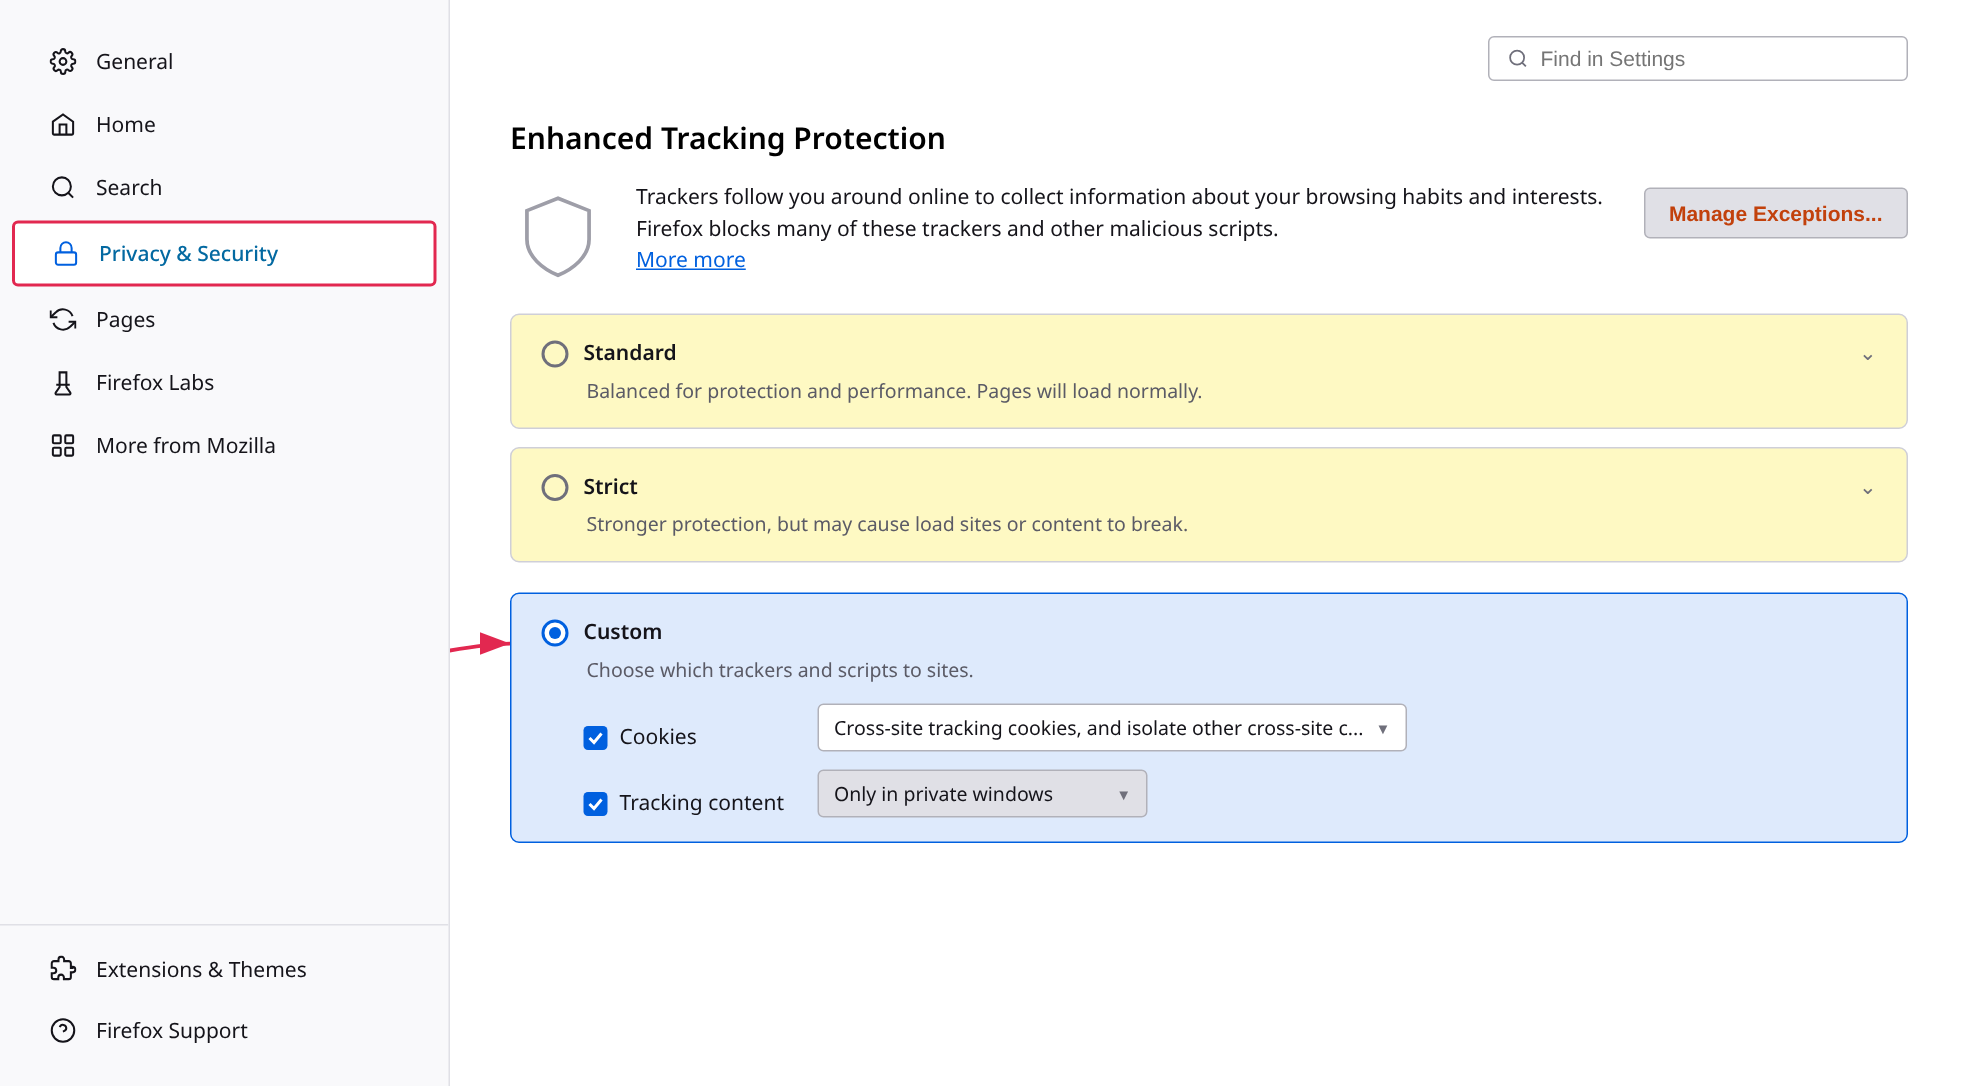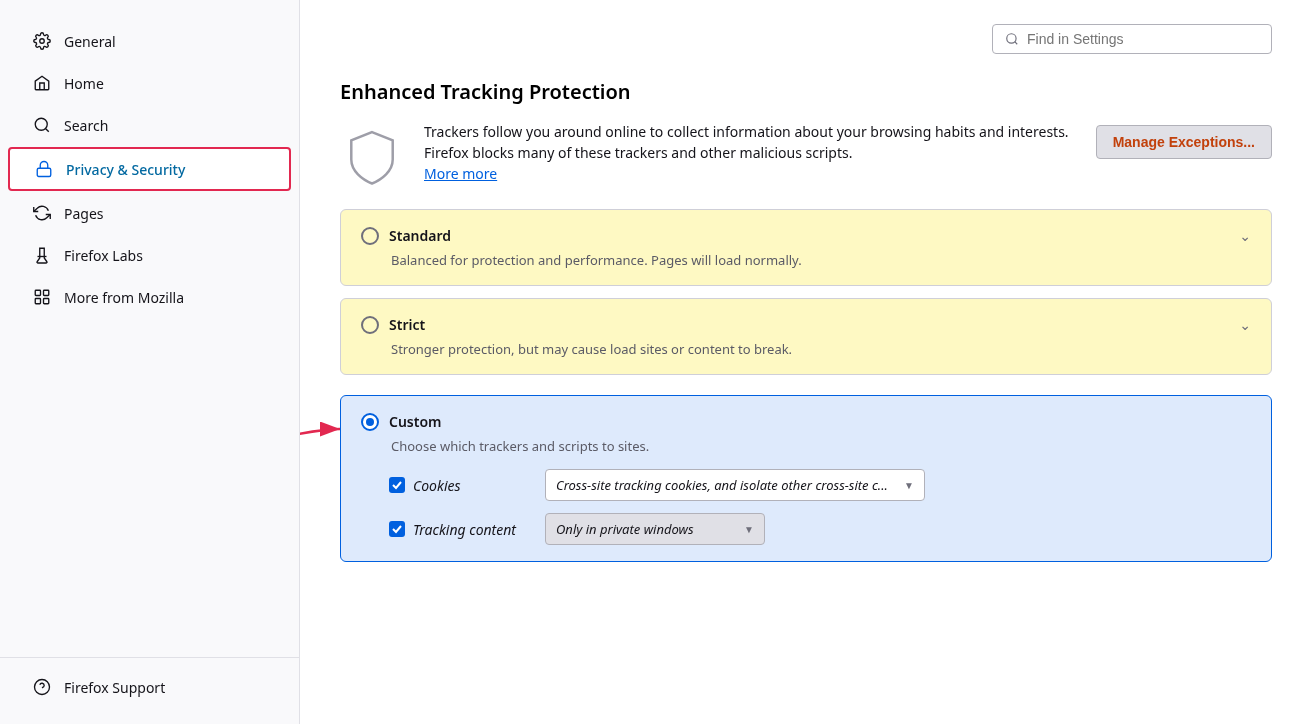--- a/index.html
+++ b/index.html
@@ -236,23 +236,22 @@
     .custom-options {
       margin-top: 14px;
       margin-left: 28px;
       display: flex;
       flex-direction: column;
       gap: 12px;
     }
 
     .custom-row {
       display: flex;
-      align-items: center;
+      align-items: flex-end;
       gap: 16px;
-      font-style: italic;
     }
 
     .checkbox-label {
       display: flex;
       align-items: center;
       gap: 8px;
       min-width: 140px;
       font-size: 14px;
     }
 
@@ -374,20 +373,28 @@
         <rect x="3" y="3" width="7" height="7" rx="1"></rect>
         <rect x="14" y="3" width="7" height="7" rx="1"></rect>
         <rect x="3" y="14" width="7" height="7" rx="1"></rect>
         <rect x="14" y="14" width="7" height="7" rx="1"></rect>
       </svg>
     </span>
     <span>More from Mozilla</span>
   </div>
 
   <div class="sidebar-bottom">
+    <div class="sidebar-item">
+      <span class="icon">
+        <svg viewBox="0 0 24 24" fill="none" stroke="currentColor" stroke-width="1.8">
+          <path d="M20.5 11H19V7a2 2 0 0 0-2-2h-4V3.5a2.5 2.5 0 0 0-5 0V5H4a2 2 0 0 0-2 2v3.8h1.5a2.5 2.5 0 0 1 0 5H2V19a2 2 0 0 0 2 2h3.8v-1.5a2.5 2.5 0 0 1 5 0V21H17a2 2 0 0 0 2-2v-4h1.5a2.5 2.5 0 0 0 0-5z"></path>
+        </svg>
+      </span>
+      <span>Extensions &amp; Themes</span>
+    </div>
 
     <div class="sidebar-item">
       <span class="icon">
         <svg viewBox="0 0 24 24" fill="none" stroke="currentColor" stroke-width="1.8">
           <circle cx="12" cy="12" r="10"></circle>
           <path d="M9.09 9a3 3 0 0 1 5.83 1c0 2-3 3-3 3"></path>
           <line x1="12" y1="17" x2="12.01" y2="17"></line>
         </svg>
       </span>
       <span>Firefox Support</span>

